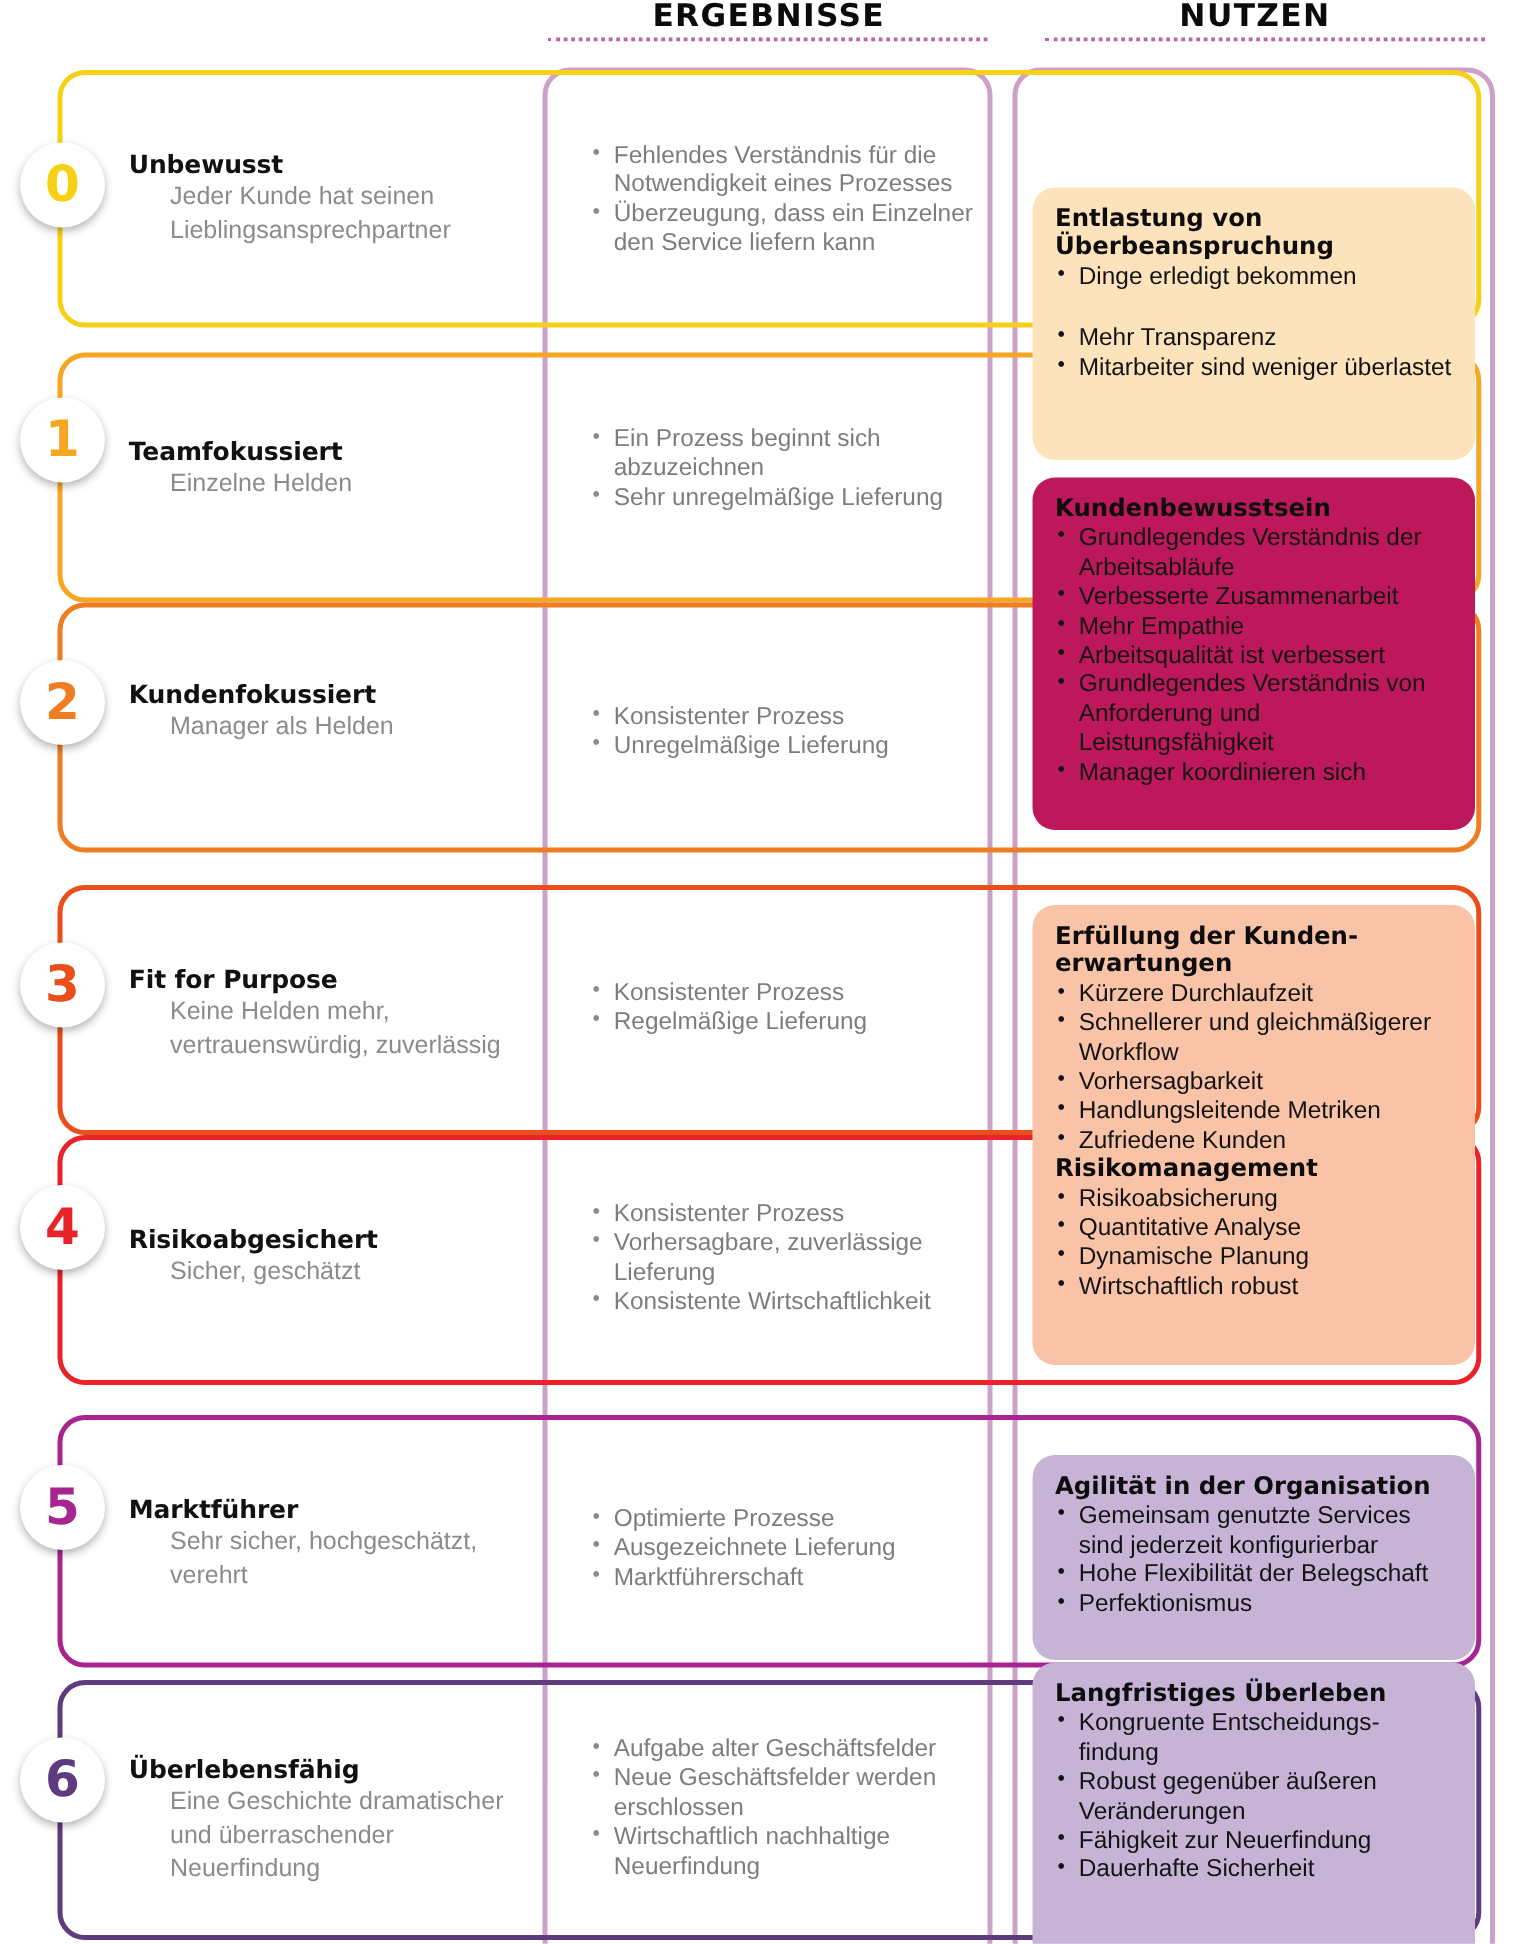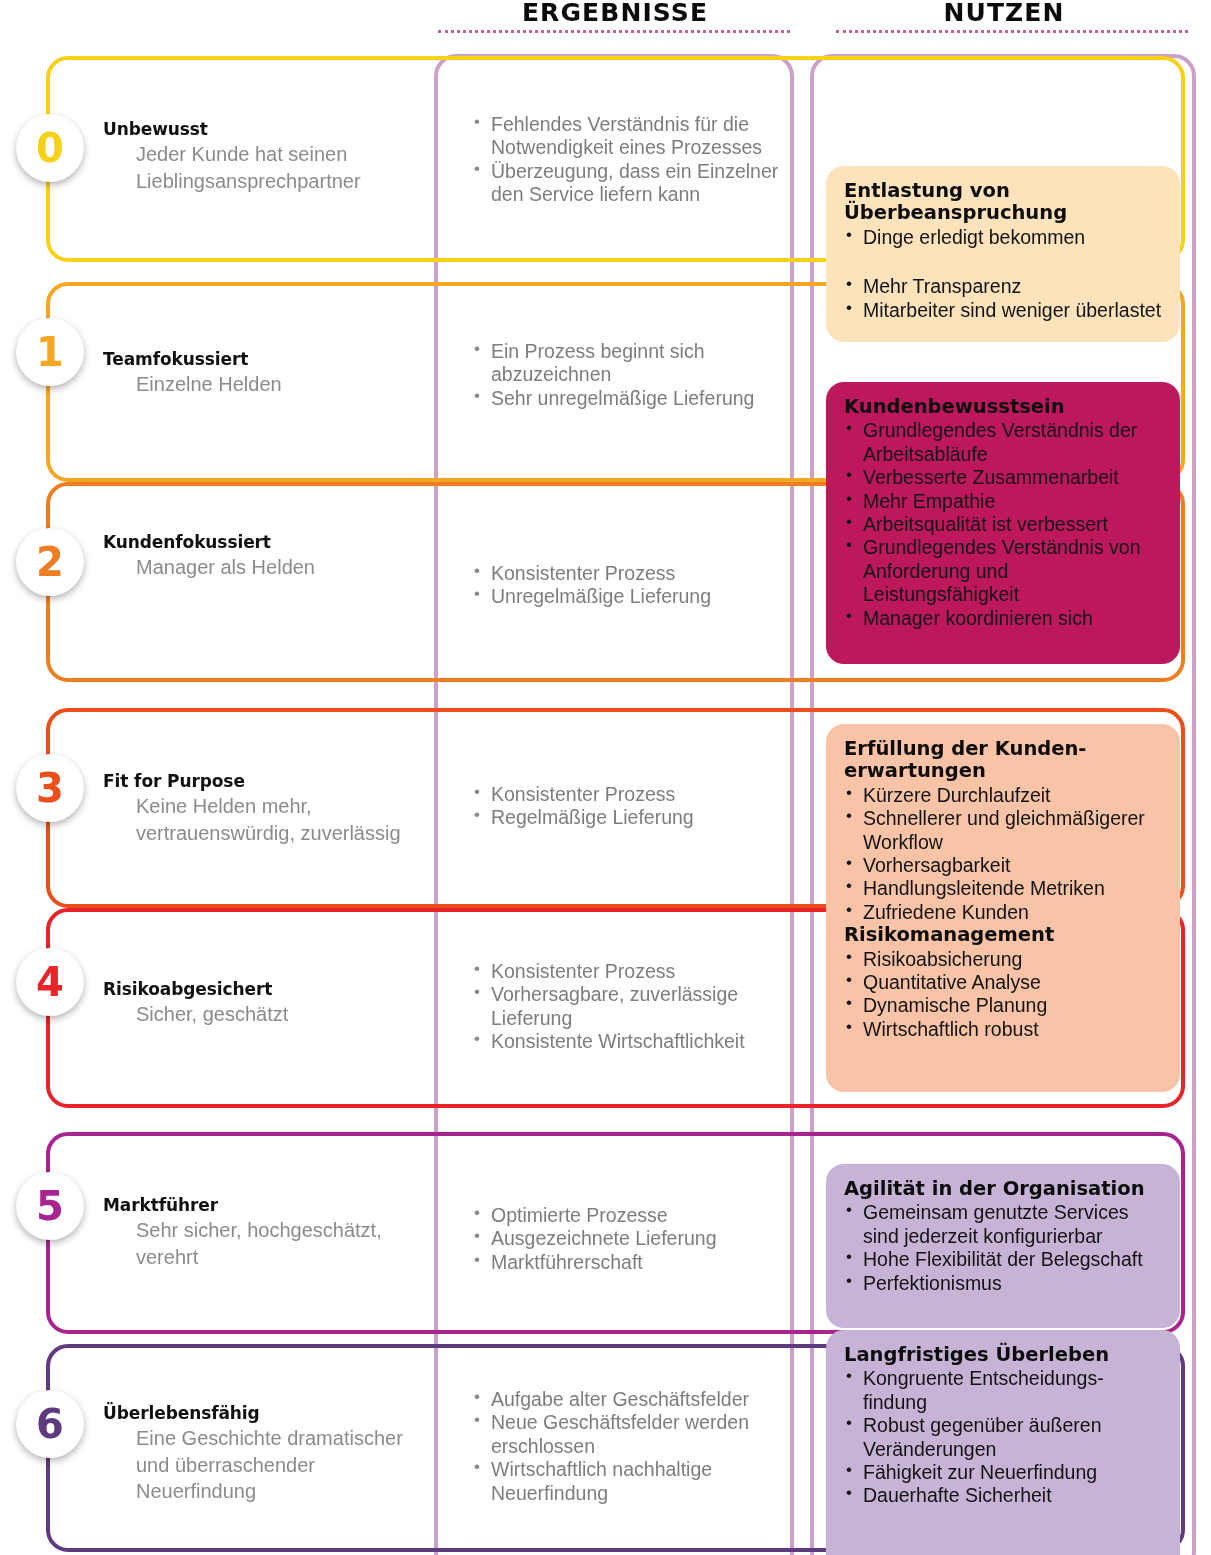--- a/index.html
+++ b/index.html
@@ -74,21 +74,21 @@
     font-weight: bold;
     font-size: 40px;
     line-height: 1;
   }
 
   
   .lvl-text { position: absolute; left: 103px; width: 325px; z-index: 10; }
   .lvl-title {
     font-family: "DejaVu Sans", sans-serif;
     font-weight: bold;
-    font-size: 17px;
+    font-size: 20px;
     color: #111111;
     letter-spacing: -0.1px;
     line-height: 1.12;
     margin-bottom: 2px;
   }
   .lvl-sub {
     font-size: 20px;
     color: #8b8b8b;
     line-height: 1.33;
     margin-left: 33px;
@@ -150,21 +150,21 @@
   <div id="layer-level-frames">
       <div class="level-frame" style="top: 56px; height: 206px; border-color: rgb(247, 209, 23);"></div>
       <div class="level-frame" style="top: 282px; height: 200px; border-color: rgb(245, 166, 35);"></div>
       <div class="level-frame" style="top: 482px; height: 200px; border-color: rgb(239, 125, 34);"></div>
       <div class="level-frame" style="top: 708px; height: 200px; border-color: rgb(233, 78, 27);"></div>
       <div class="level-frame" style="top: 908px; height: 200px; border-color: rgb(232, 35, 42);"></div>
       <div class="level-frame" style="top: 1132px; height: 202px; border-color: rgb(168, 36, 143);"></div>
       <div class="level-frame" style="top: 1344px; height: 208px; border-color: rgb(94, 58, 126);"></div>
     </div>
   <div id="layer-benefits">
-      <div class="benefit" style="top: 166px; height: 176px; background: rgb(252, 227, 187);">
+      <div class="benefit" style="top: 150px; height: 218px; background: rgb(252, 227, 187);">
         <h4>Entlastung von Überbeanspruchung</h4>
         <ul class="bul grp">
           <li>Dinge erledigt bekommen</li>
         </ul>
         <div class="spacer-gap"></div>
         <ul class="bul">
           <li>Mehr Transparenz</li>
           <li>Mitarbeiter sind weniger überlastet</li>
         </ul>
       </div>
@@ -239,21 +239,21 @@
     </div>
   <div id="layer-texts">
       <div class="lvl-text" style="top: 120px;">
         <div class="lvl-title">Unbewusst</div>
         <div class="lvl-sub">Jeder Kunde hat seinen Lieblingsansprechpartner</div>
       </div>
       <div class="lvl-text" style="top: 350px;">
         <div class="lvl-title">Teamfokussiert</div>
         <div class="lvl-sub">Einzelne Helden</div>
       </div>
-      <div class="lvl-text" style="top: 533px;">
+      <div class="lvl-text" style="top: 544px;">
         <div class="lvl-title">Kundenfokussiert</div>
         <div class="lvl-sub">Manager als Helden</div>
       </div>
       <div class="lvl-text" style="top: 772px;">
         <div class="lvl-title">Fit for Purpose</div>
         <div class="lvl-sub">Keine Helden mehr, vertrauenswürdig, zuverlässig</div>
       </div>
       <div class="lvl-text" style="top: 980px;">
         <div class="lvl-title">Risikoabgesichert</div>
         <div class="lvl-sub">Sicher, geschätzt</div>

